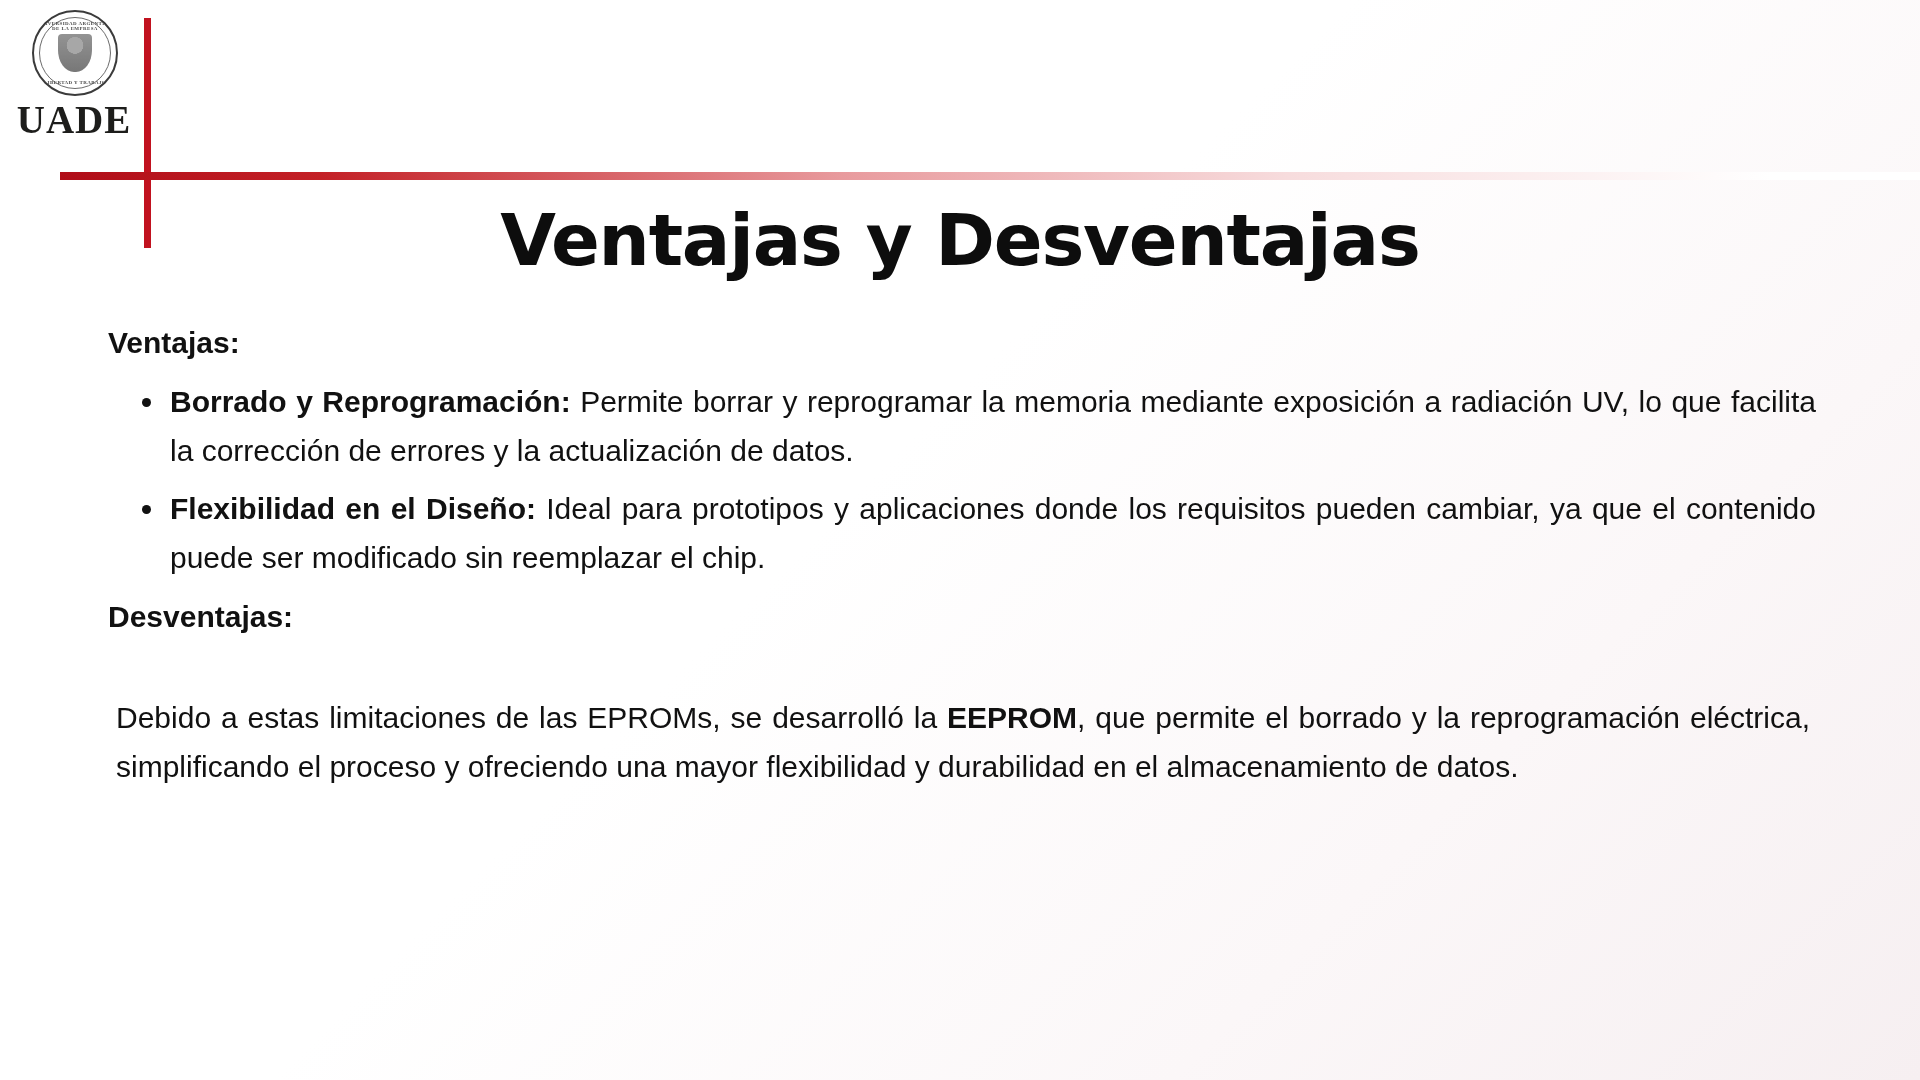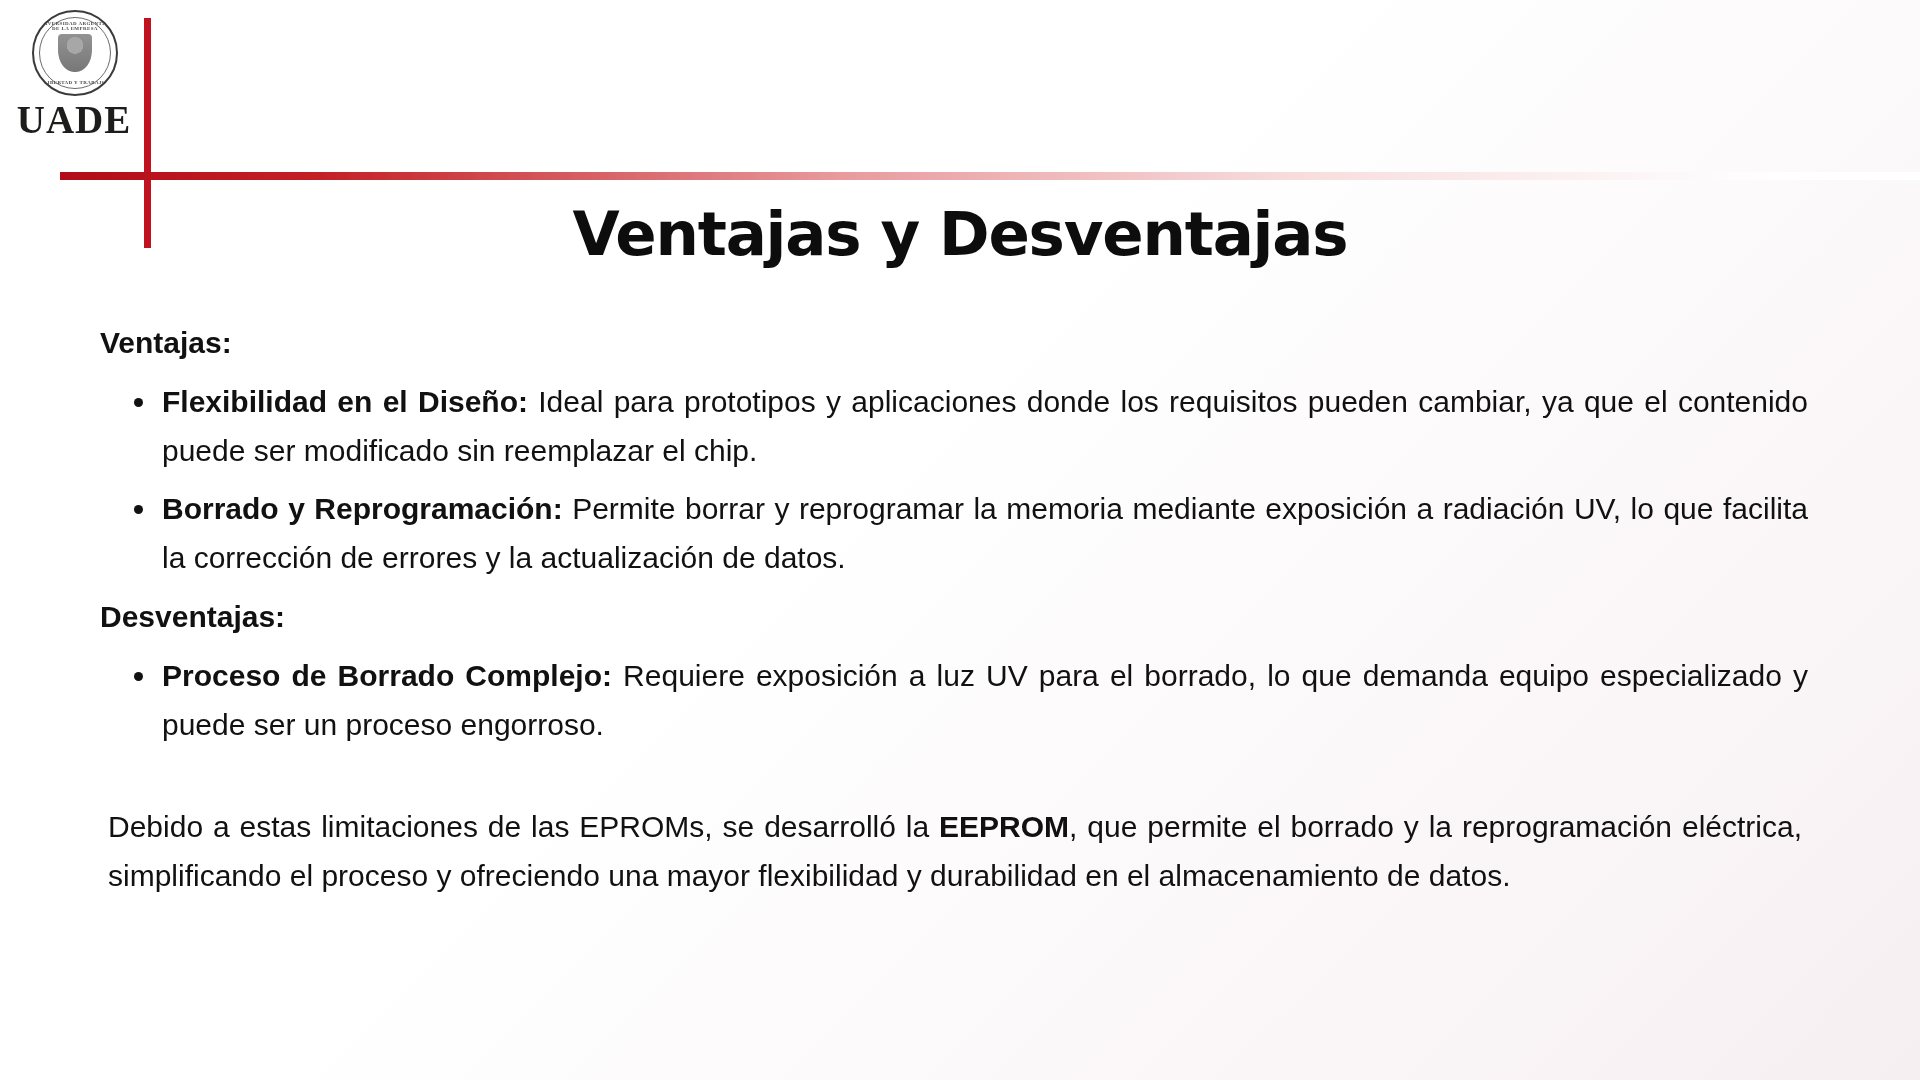--- a/index.html
+++ b/index.html
@@ -109,31 +109,31 @@
     background: linear-gradient(90deg, #b00d18 0%, #c32026 14%, #e89a9d 42%, #f7dcdd 66%, #ffffff 92%);
   }
 
   
   .slide-title {
     position: absolute;
     left: 0;
     top: 198px;
     width: 1920px;
     text-align: center;
-    font-size: 61px;
+    font-size: 72px;
     font-weight: bold;
     letter-spacing: -1.2px;
     color: #0d0d0d;
     font-family: "DejaVu Sans", sans-serif;
   }
 
   
   .body {
     position: absolute;
-    left: 100px;
+    left: 108px;
     top: 318px;
     width: 1710px;
     color: #111111;
     font-size: 30px;
     line-height: 1.64;
   }
   .section-head {
     font-weight: bold;
     font-size: 30px;
     margin: 0 0 10px 0;
@@ -187,33 +187,28 @@
   <div class="v-rule"></div>
   <div class="h-rule"></div>
 
   <div class="slide-title">Ventajas y Desventajas</div>
 
   <div class="body">
 
     <p class="section-head">Ventajas:</p>
     <ul class="bullets">
       <li>
+        <span class="lead">Borrado y Reprogramación:</span><span> Permite borrar y reprogramar la memoria mediante exposición a radiación UV, lo que facilita la corrección de errores y la actualización de datos.</span>
+      </li>
+      <li>
         <span class="lead">Flexibilidad en el Diseño:</span><span> Ideal para prototipos y aplicaciones donde los requisitos pueden cambiar, ya que el contenido puede ser modificado sin reemplazar el chip.</span>
       </li>
-      <li>
-        <span class="lead">Borrado y Reprogramación:</span><span> Permite borrar y reprogramar la memoria mediante exposición a radiación UV, lo que facilita la corrección de errores y la actualización de datos.</span>
-      </li>
     </ul>
 
     <p class="section-head">Desventajas:</p>
-    <ul class="bullets">
-      <li>
-        <span class="lead">Proceso de Borrado Complejo:</span><span> Requiere exposición a luz UV para el borrado, lo que demanda equipo especializado y puede ser un proceso engorroso.</span>
-      </li>
-    </ul>
 
     <div class="gap"></div>
 
     <p class="closing">
       <span>Debido a estas limitaciones de las EPROMs, se desarrolló la </span><b>EEPROM</b><span>, que permite el borrado y la reprogramación eléctrica, simplificando el proceso y ofreciendo una mayor flexibilidad y durabilidad en el almacenamiento de datos.</span>
     </p>
 
   </div>
 </div>
 

